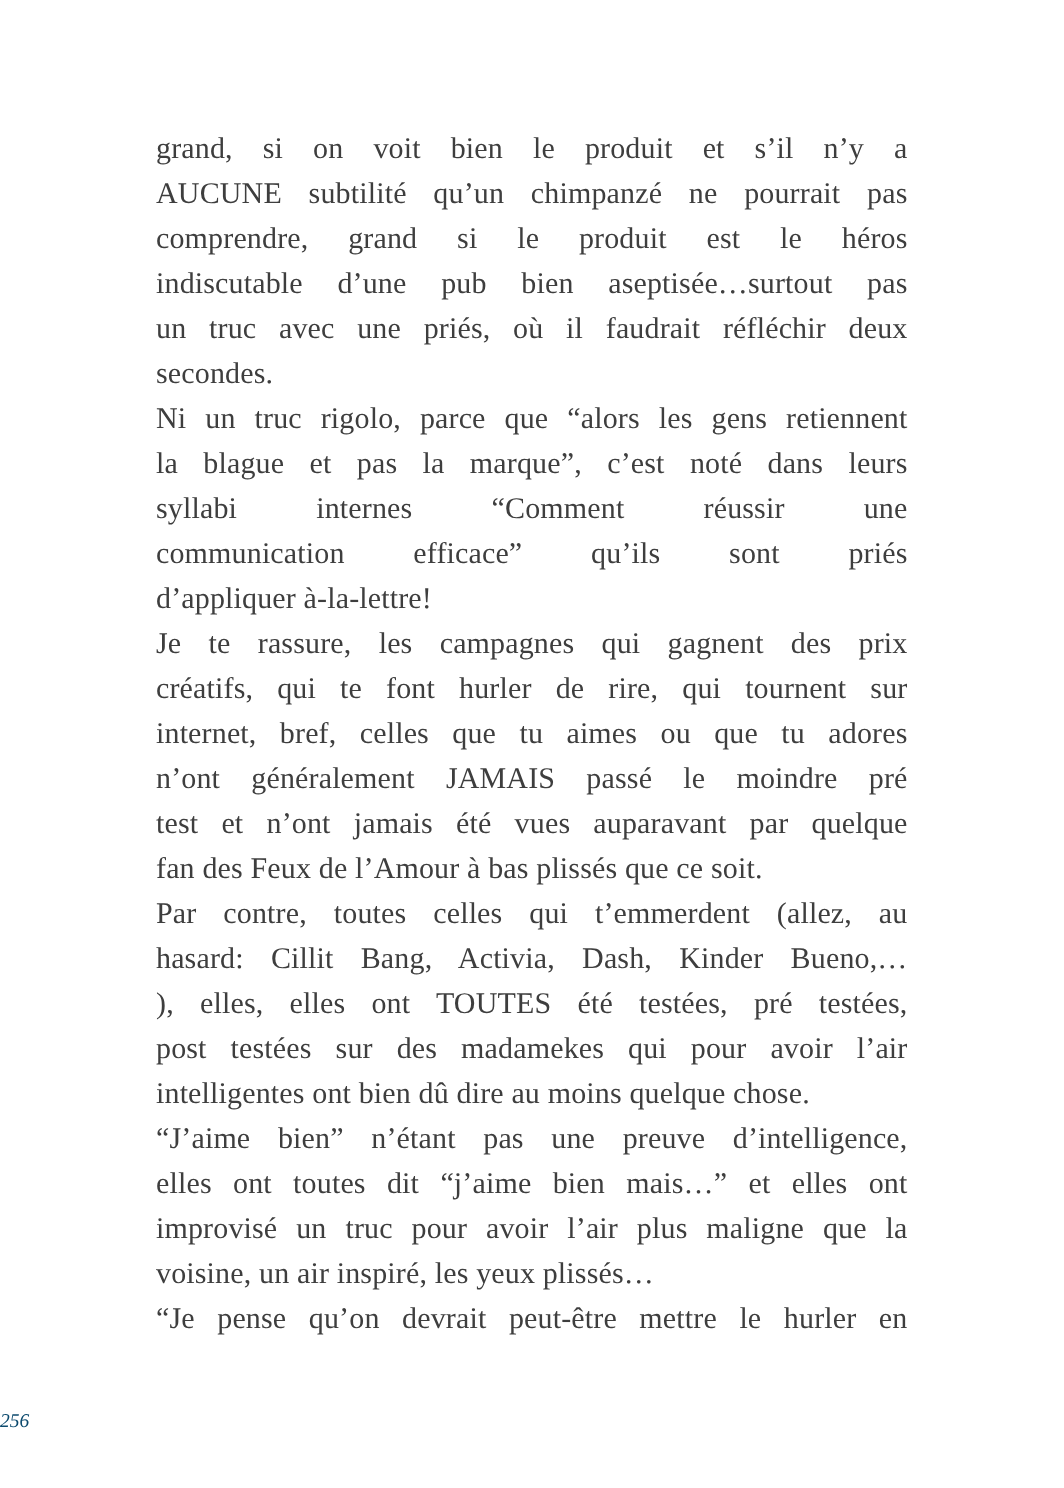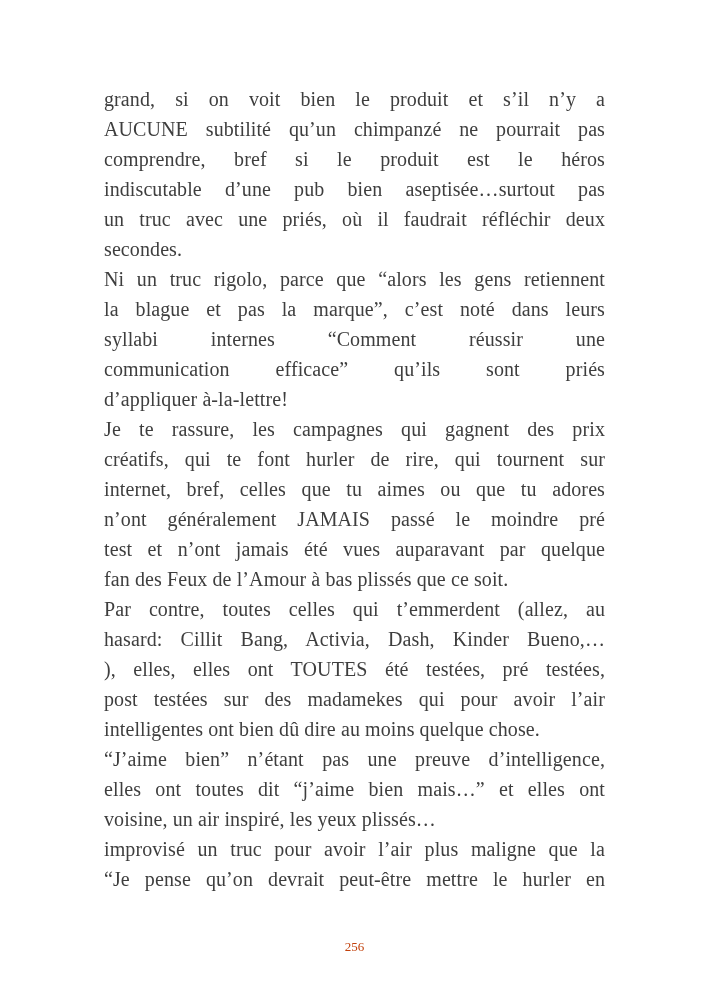--- a/index.html
+++ b/index.html
@@ -34,35 +34,36 @@
   .line.last {
     text-align: center;
     text-align-last: left;
     -moz-text-align-last: left;
   }
   .page-footer {
     position: absolute;
     left: 0;
     right: 0;
     top: 938px;
-    text-align: center;
+    text-align: left;
     font-size: 13px;
     line-height: 18px;
-    color: #c2410c;
+    color: #0c4a6e;
+    font-style: italic;
   }
 </style>
 </head>
 <body>
 
 <div class="book-page">
 
   <div class="paragraph">
     <div class="line">grand, si on voit bien le produit et s’il n’y a</div>
     <div class="line">AUCUNE subtilité qu’un chimpanzé ne pourrait pas</div>
-    <div class="line">comprendre, bref si le produit est le héros</div>
+    <div class="line">comprendre, grand si le produit est le héros</div>
     <div class="line">indiscutable d’une pub bien aseptisée…surtout pas</div>
     <div class="line">un truc avec une priés, où il faudrait réfléchir deux</div>
     <div class="line last">secondes.</div>
   </div>
 
   <div class="paragraph">
     <div class="line">Ni un truc rigolo, parce que “alors les gens retiennent</div>
     <div class="line">la blague et pas la marque”, c’est noté dans leurs</div>
     <div class="line">syllabi internes “Comment réussir une</div>
     <div class="line">communication efficace” qu’ils sont priés</div>
@@ -82,22 +83,22 @@
     <div class="line">Par contre, toutes celles qui t’emmerdent (allez, au</div>
     <div class="line">hasard: Cillit Bang, Activia, Dash, Kinder Bueno,…</div>
     <div class="line">), elles, elles ont TOUTES été testées, pré testées,</div>
     <div class="line">post testées sur des madamekes qui pour avoir l’air</div>
     <div class="line last">intelligentes ont bien dû dire au moins quelque chose.</div>
   </div>
 
   <div class="paragraph">
     <div class="line">“J’aime bien” n’étant pas une preuve d’intelligence,</div>
     <div class="line">elles ont toutes dit “j’aime bien mais…” et elles ont</div>
+    <div class="line">improvisé un truc pour avoir l’air plus maligne que la</div>
     <div class="line last">voisine, un air inspiré, les yeux plissés…</div>
-    <div class="line">improvisé un truc pour avoir l’air plus maligne que la</div>
   </div>
 
   <div class="paragraph">
     <div class="line">“Je pense qu’on devrait peut-être mettre le hurler en</div>
   </div>
 
   <div class="page-footer">256</div>
 
 </div>
 

